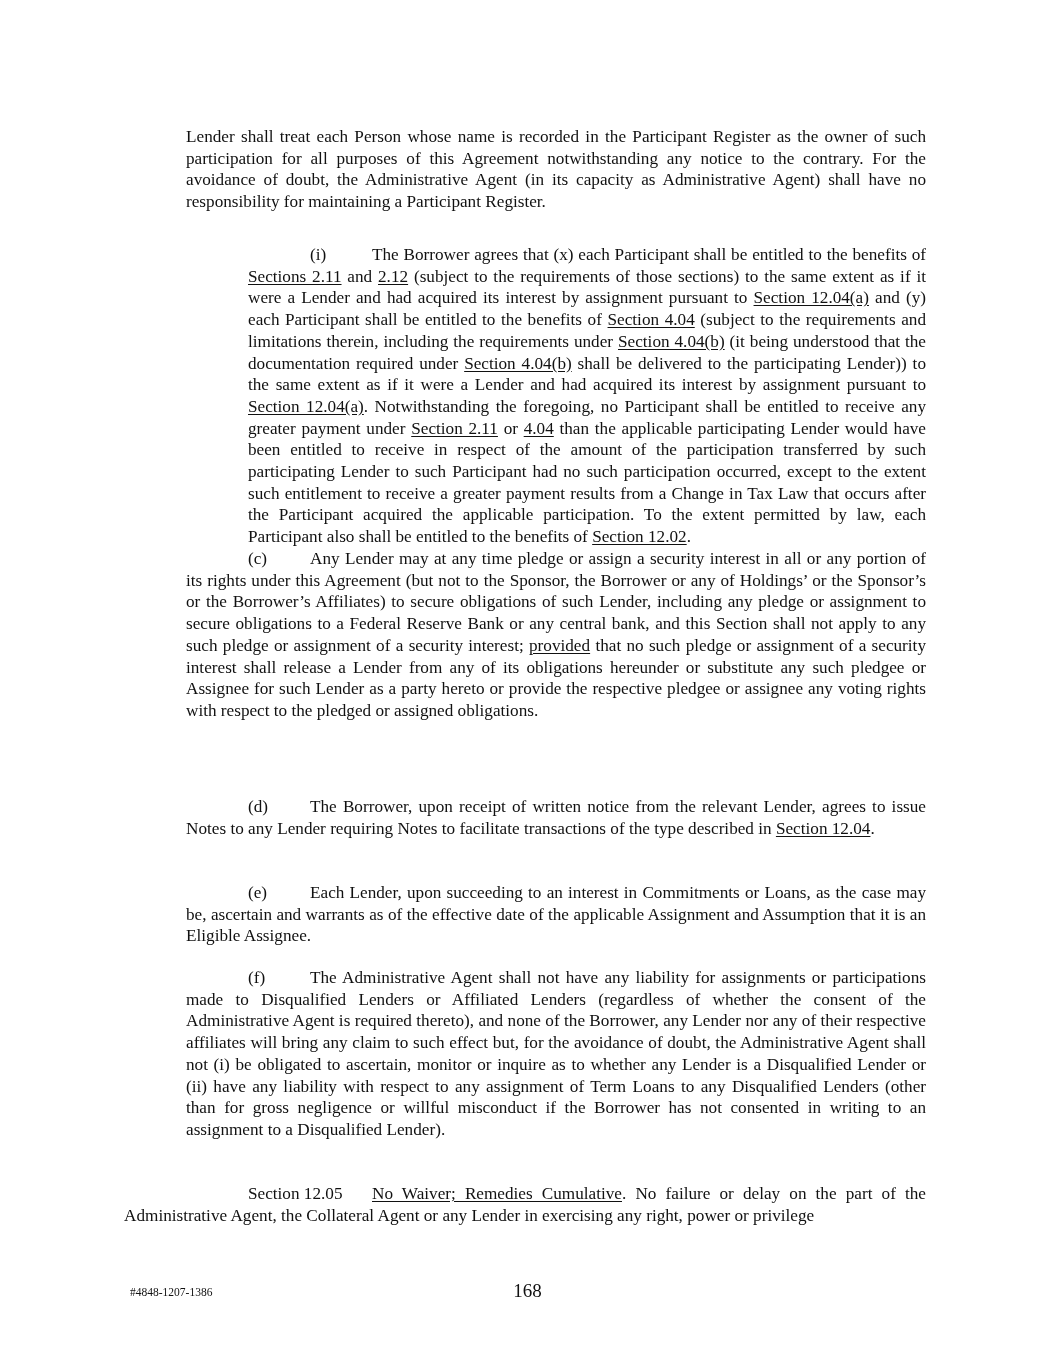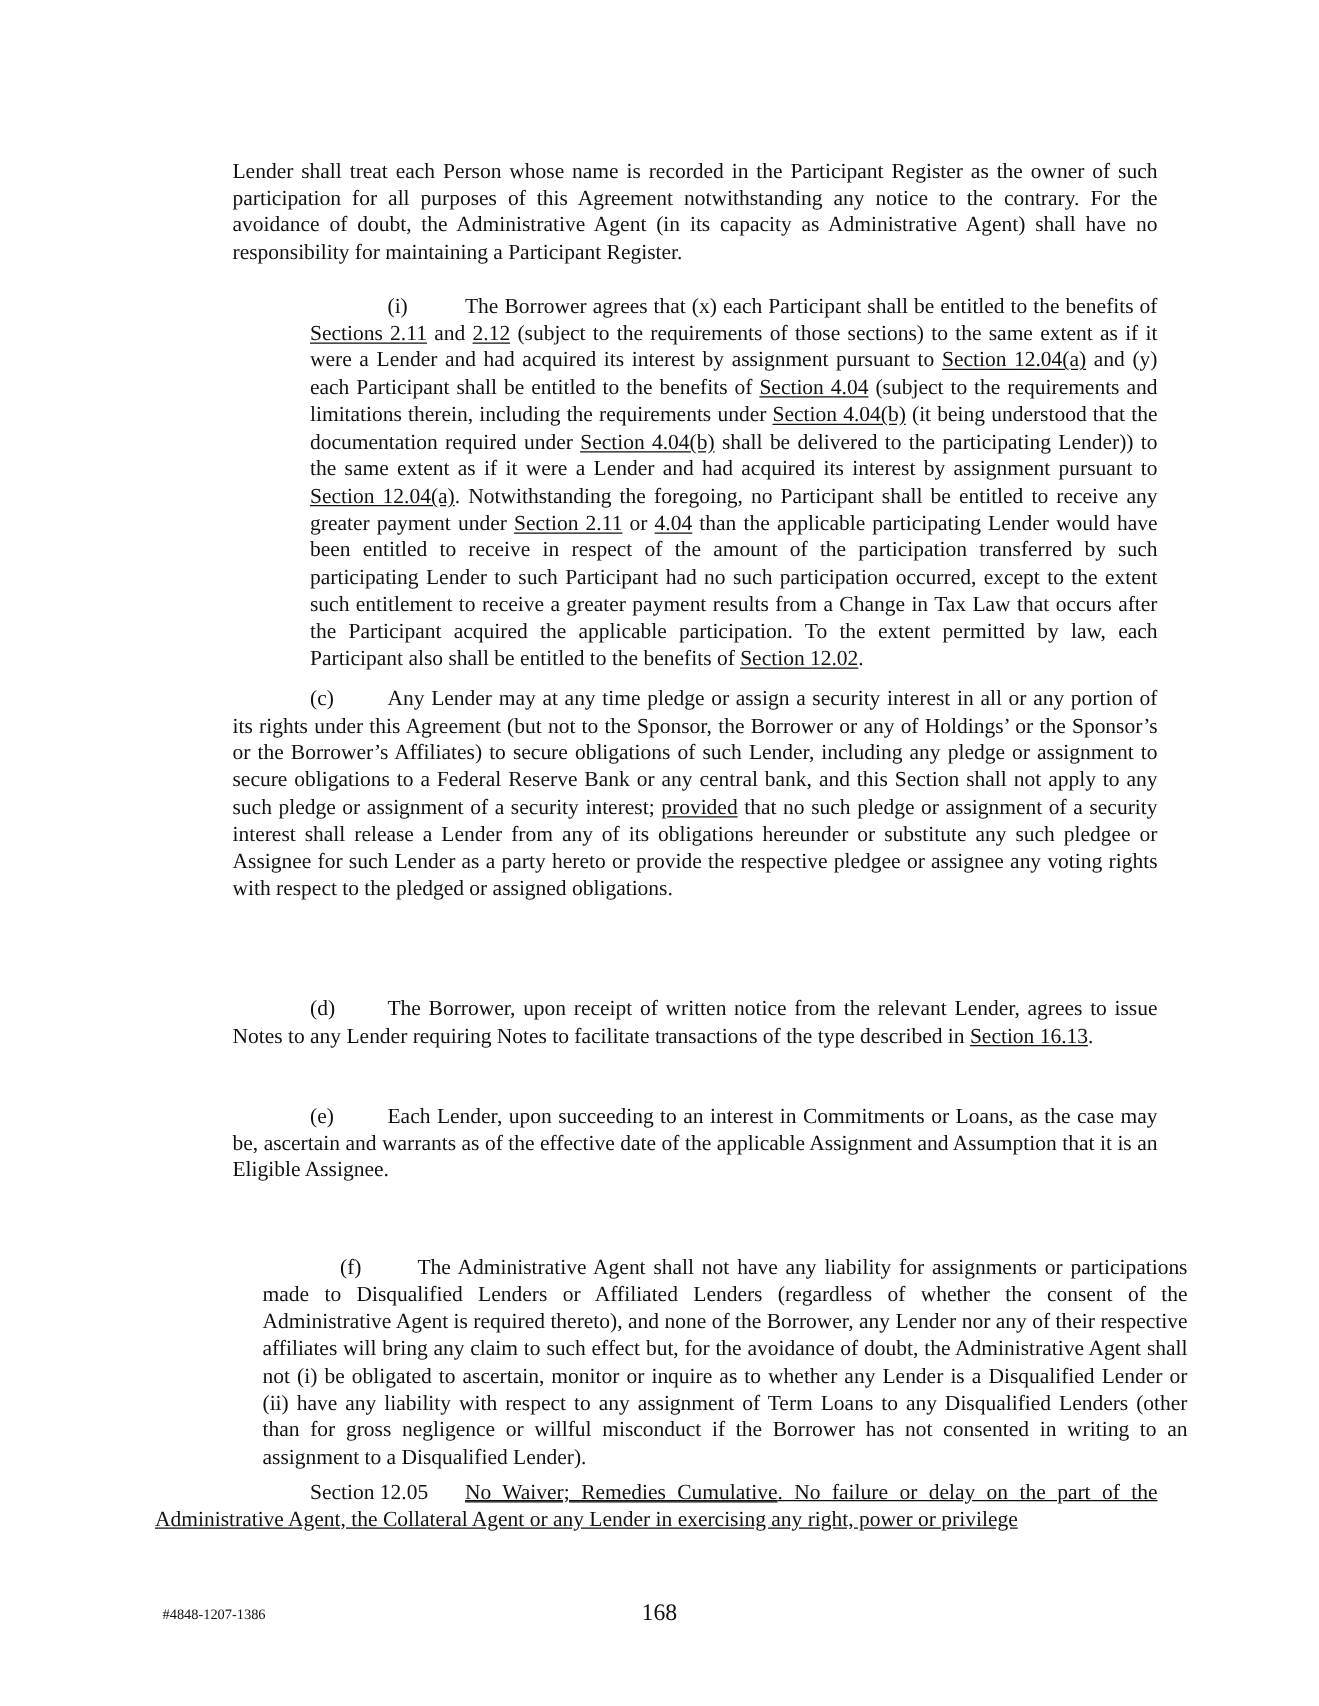--- a/index.html
+++ b/index.html
@@ -2,54 +2,54 @@
 <html><head>
 <meta charset="utf-8">
 <style>
   html, body { margin:0; padding:0; background:#ffffff; }
   body { width:1055px; height:1365px; position:relative; overflow:hidden;
          font-family:"Liberation Serif","DejaVu Serif",serif; color:#111; }
   .page { position:absolute; left:0; top:0; width:1055px; height:1365px; background:#fff; }
   .para { position:absolute; font-size:17.2px; line-height:21.7px; text-align:justify; text-align-last:left; }
   .p-main { left:186px; width:740px; }
   .p-indent { left:248px; width:678px; }
-  .p-wide { left:124px; width:802px;text-decoration:underline; }
+  .p-wide { left:124px; width:802px; }
   .ti { display:inline-block; width:62px; }
   .lbl { display:inline-block; width:62px; }
   .u { text-decoration:underline; text-underline-offset:2px; }
   .footer-id { position:absolute; left:130px; top:1286px; font-size:11.5px; font-family:"Liberation Serif",serif;text-align:center; }
   .page-num { position:absolute; left:0; width:1055px; top:1280px; text-align:center; font-size:19px; font-family:Liberation Serif, serif; }
   .sec-head { display:inline-block; width:62px; }
 </style>
 </head>
 <body>
 
 <div class="page">
 
   <div class="para p-main" style="top:126px;">
     <span>Lender shall treat each Person whose name is recorded in the Participant Register as the owner of such participation for all purposes of this Agreement notwithstanding any notice to the contrary. For the avoidance of doubt, the Administrative Agent (in its capacity as Administrative Agent) shall have no responsibility for maintaining a Participant Register.</span>
   </div>
 
-  <div class="para p-indent" style="top:234px;">
+  <div class="para p-indent" style="top:244px;">
     <span class="ti"></span><span class="lbl">(i)</span><span>The Borrower agrees that (x) each Participant shall be entitled to the benefits of </span><span class="u">Sections 2.11</span><span> and </span><span class="u">2.12</span><span> (subject to the requirements of those sections) to the same extent as if it were a Lender and had acquired its interest by assignment pursuant to </span><span class="u">Section 12.04(a)</span><span> and (y) each Participant shall be entitled to the benefits of </span><span class="u">Section 4.04</span><span> (subject to the requirements and limitations therein, including the requirements under </span><span class="u">Section 4.04(b)</span><span> (it being understood that the documentation required under </span><span class="u">Section 4.04(b)</span><span> shall be delivered to the participating Lender)) to the same extent as if it were a Lender and had acquired its interest by assignment pursuant to </span><span class="u">Section 12.04(a)</span><span>. Notwithstanding the foregoing, no Participant shall be entitled to receive any greater payment under </span><span class="u">Section 2.11</span><span> or </span><span class="u">4.04</span><span> than the applicable participating Lender would have been entitled to receive in respect of the amount of the participation transferred by such participating Lender to such Participant had no such participation occurred, except to the extent such entitlement to receive a greater payment results from a Change in Tax Law that occurs after the Participant acquired the applicable participation.  To the extent permitted by law, each Participant also shall be entitled to the benefits of </span><span class="u">Section 12.02</span><span>.</span>
   </div>
 
   <div class="para p-main" style="top:548px;">
     <span class="ti"></span><span class="lbl">(c)</span><span>Any Lender may at any time pledge or assign a security interest in all or any portion of its rights under this Agreement (but not to the Sponsor, the Borrower or any of Holdings’ or the Sponsor’s or the Borrower’s Affiliates) to secure obligations of such Lender, including any pledge or assignment to secure obligations to a Federal Reserve Bank or any central bank, and this Section shall not apply to any such pledge or assignment of a security interest; </span><span class="u">provided</span><span> that no such pledge or assignment of a security interest shall release a Lender from any of its obligations hereunder or substitute any such pledgee or Assignee for such Lender as a party hereto or provide the respective pledgee or assignee any voting rights with respect to the pledged or assigned obligations.</span>
   </div>
 
   <div class="para p-main" style="top:796px;">
-    <span class="ti"></span><span class="lbl">(d)</span><span>The Borrower, upon receipt of written notice from the relevant Lender, agrees to issue Notes to any Lender requiring Notes to facilitate transactions of the type described in </span><span class="u">Section 16.13</span><span>.</span>
+    <span class="ti"></span><span class="lbl">(d)</span><span>The Borrower, upon receipt of written notice from the relevant Lender, agrees to issue Notes to any Lender requiring Notes to facilitate transactions of the type described in </span><span class="u">Section 12.04</span><span>.</span>
   </div>
 
   <div class="para p-main" style="top:882px;">
     <span class="ti"></span><span class="lbl">(e)</span><span>Each Lender, upon succeeding to an interest in Commitments or Loans, as the case may be, ascertain and warrants as of the effective date of the applicable Assignment and Assumption that it is an Eligible Assignee.</span>
   </div>
 
-  <div class="para p-main" style="top:1003px;margin-left:24px;">
+  <div class="para p-main" style="top:967px;">
     <span class="ti"></span><span class="lbl">(f)</span><span>The Administrative Agent shall not have any liability for assignments or participations made to Disqualified Lenders or Affiliated Lenders (regardless of whether the consent of the Administrative Agent is required thereto), and none of the Borrower, any Lender nor any of their respective affiliates will bring any claim to such effect but, for the avoidance of doubt, the Administrative Agent shall not (i) be obligated to ascertain, monitor or inquire as to whether any Lender is a Disqualified Lender or (ii) have any liability with respect to any assignment of Term Loans to any Disqualified Lenders (other than for gross negligence or willful misconduct if the Borrower has not consented in writing to an assignment to a Disqualified Lender).</span>
   </div>
 
   <div class="para p-wide" style="top:1183px;">
     <span style="display:inline-block;width:124px;"></span><span class="sec-head" style="width:124px;">Section 12.05</span><span class="u">No Waiver; Remedies Cumulative</span><span>.  No failure or delay on the part of the Administrative Agent, the Collateral Agent or any Lender in exercising any right, power or privilege</span>
   </div>
 
   <div class="footer-id">#4848-1207-1386</div>
   <div class="page-num">168</div>
 

